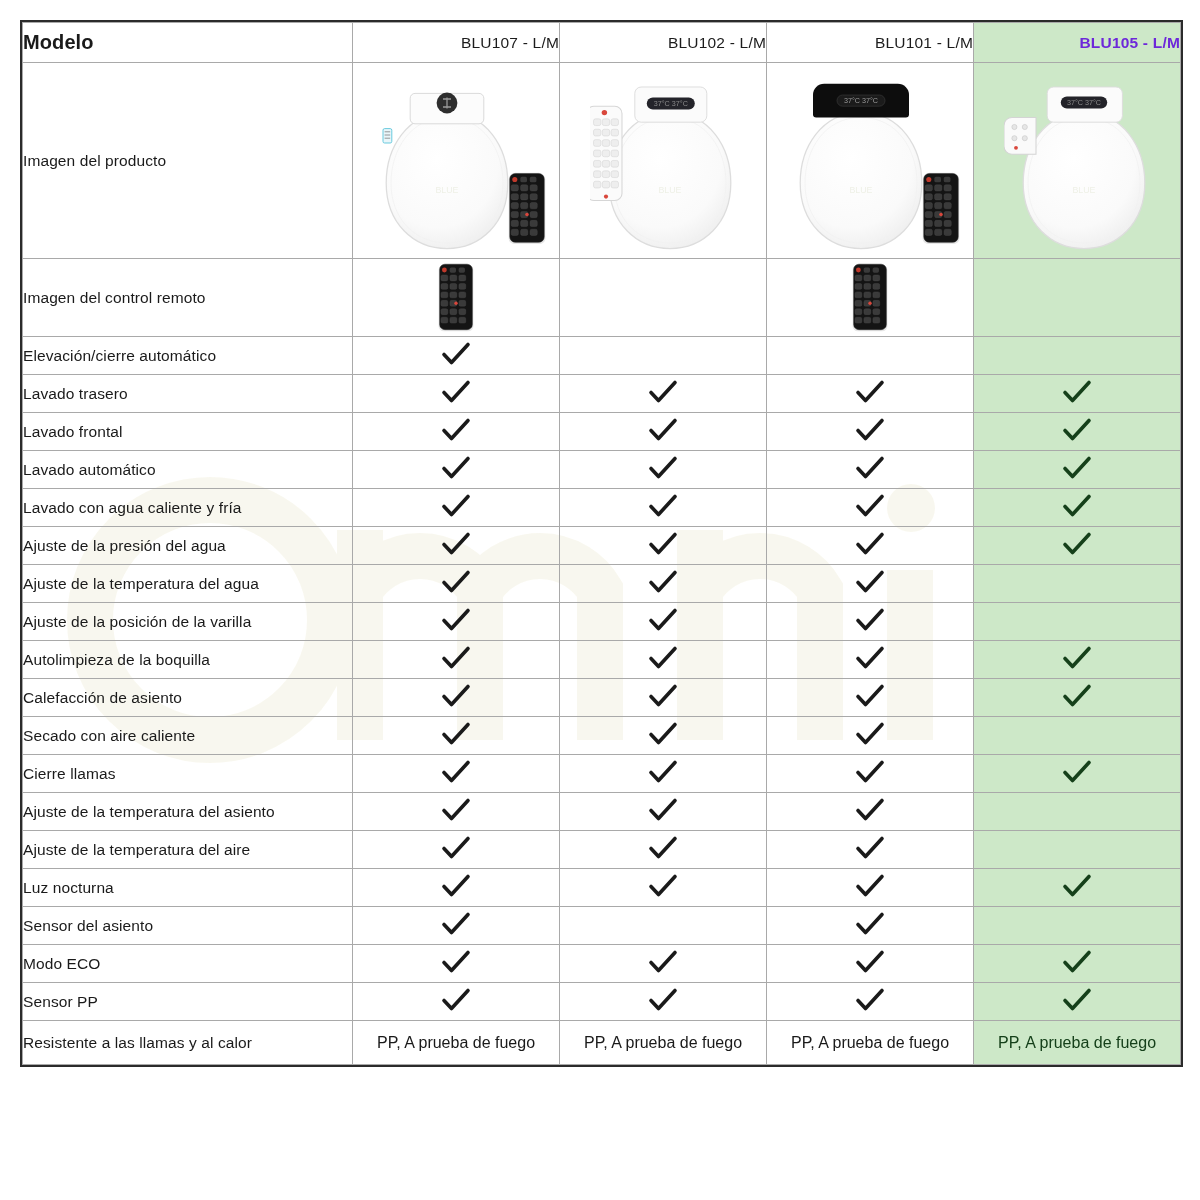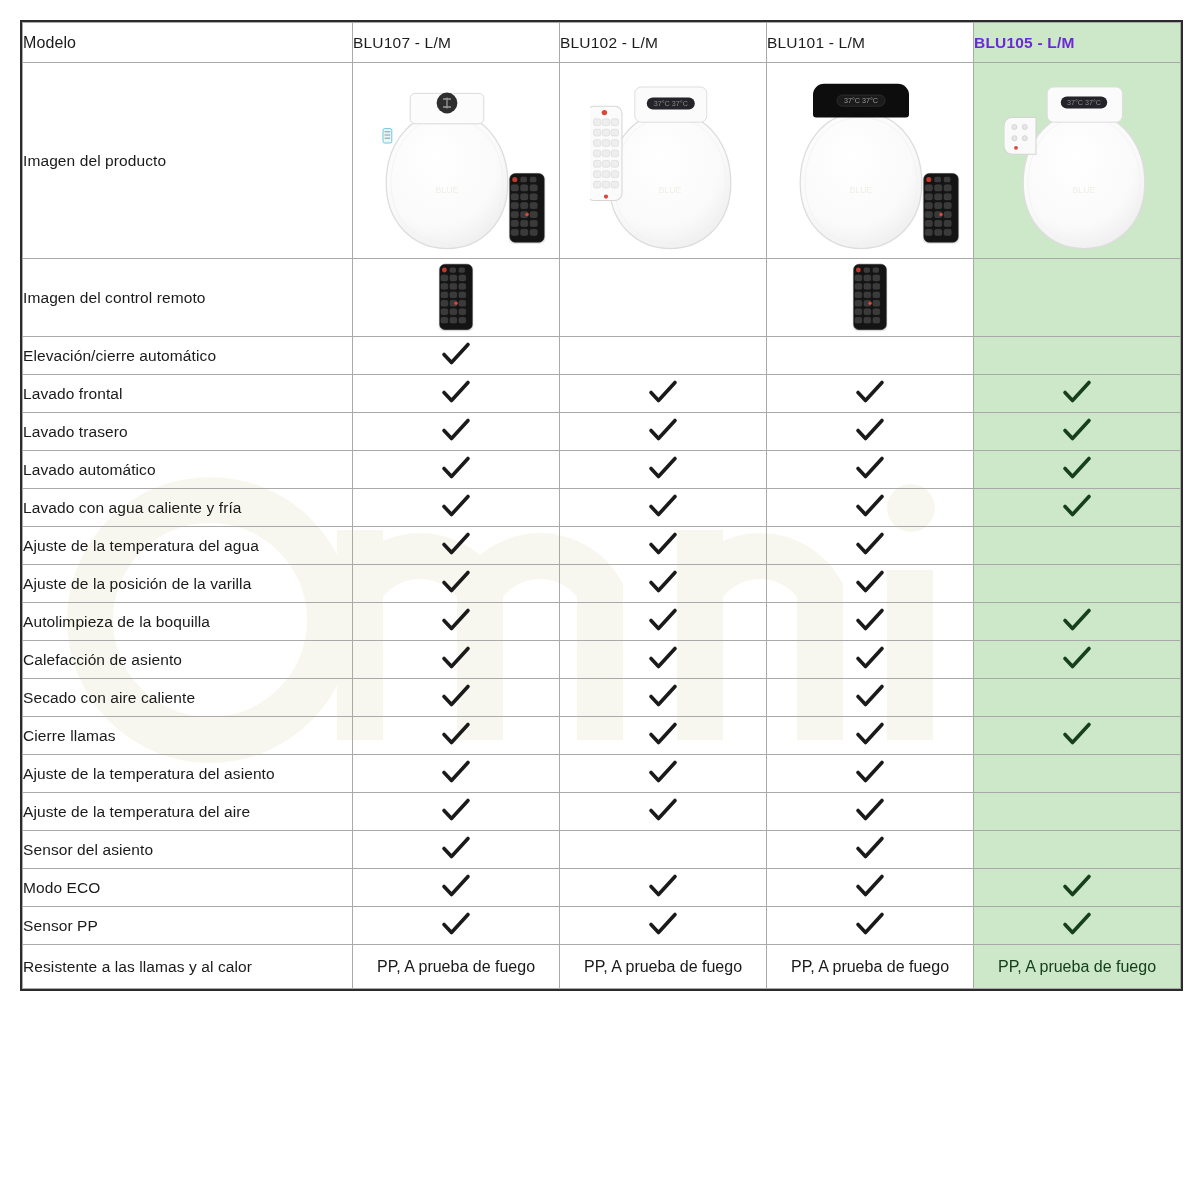--- a/index.html
+++ b/index.html
@@ -47,23 +47,23 @@
   col.c-prod  { width: 207px; }
 
   .lbl {
     padding: 3px 14px;
     font-size: 15.5px;
     color: #1a1a1a;
     letter-spacing: .1px;
     white-space: nowrap;
   }
   .hdr-row td { height: 40px; }
-  .hdr-label { font-size: 16px; font-weight: 400; }
+  .hdr-label { font-size: 20px; font-weight: 700; }
   .hdr-model {
-    text-align: left;
+    text-align: right;
     font-size: 15.5px;
     color: #1c1c1c;
     letter-spacing: .2px;
   }
   .hdr-model.hl { font-weight: 700; color: #6d28d9; }
 
   .hl { background: #cde8c8; }
   .hl-text { color: #15401a; }
 
   .row-feat td { height: 38px; }
@@ -353,50 +353,50 @@
         <tr class="row-feat">
           <td class="lbl">Elevación/cierre automático</td>
           <td class="cell-center "><span class="check"><svg viewBox="0 0 30 26">
                 <path d="M3 13.5 L10.5 21.5 L27 3.5" fill="none" stroke="#1a1a1a" stroke-width="3.6" stroke-linecap="round" stroke-linejoin="round"></path>
               </svg></span></td>
           <td class="cell-center "><span class="blank"></span></td>
           <td class="cell-center "><span class="blank"></span></td>
           <td class="cell-center hl"><span class="blank"></span></td>
         </tr>
         <tr class="row-feat">
+          <td class="lbl">Lavado trasero</td>
+          <td class="cell-center "><span class="check"><svg viewBox="0 0 30 26">
+                <path d="M3 13.5 L10.5 21.5 L27 3.5" fill="none" stroke="#1a1a1a" stroke-width="3.6" stroke-linecap="round" stroke-linejoin="round"></path>
+              </svg></span></td>
+          <td class="cell-center "><span class="check"><svg viewBox="0 0 30 26">
+                <path d="M3 13.5 L10.5 21.5 L27 3.5" fill="none" stroke="#1a1a1a" stroke-width="3.6" stroke-linecap="round" stroke-linejoin="round"></path>
+              </svg></span></td>
+          <td class="cell-center "><span class="check"><svg viewBox="0 0 30 26">
+                <path d="M3 13.5 L10.5 21.5 L27 3.5" fill="none" stroke="#1a1a1a" stroke-width="3.6" stroke-linecap="round" stroke-linejoin="round"></path>
+              </svg></span></td>
+          <td class="cell-center hl"><span class="check"><svg viewBox="0 0 30 26">
+                <path d="M3 13.5 L10.5 21.5 L27 3.5" fill="none" stroke="#15401a" stroke-width="3.6" stroke-linecap="round" stroke-linejoin="round"></path>
+              </svg></span></td>
+        </tr>
+        <tr class="row-feat">
           <td class="lbl">Lavado frontal</td>
           <td class="cell-center "><span class="check"><svg viewBox="0 0 30 26">
                 <path d="M3 13.5 L10.5 21.5 L27 3.5" fill="none" stroke="#1a1a1a" stroke-width="3.6" stroke-linecap="round" stroke-linejoin="round"></path>
               </svg></span></td>
           <td class="cell-center "><span class="check"><svg viewBox="0 0 30 26">
                 <path d="M3 13.5 L10.5 21.5 L27 3.5" fill="none" stroke="#1a1a1a" stroke-width="3.6" stroke-linecap="round" stroke-linejoin="round"></path>
               </svg></span></td>
           <td class="cell-center "><span class="check"><svg viewBox="0 0 30 26">
                 <path d="M3 13.5 L10.5 21.5 L27 3.5" fill="none" stroke="#1a1a1a" stroke-width="3.6" stroke-linecap="round" stroke-linejoin="round"></path>
               </svg></span></td>
           <td class="cell-center hl"><span class="check"><svg viewBox="0 0 30 26">
                 <path d="M3 13.5 L10.5 21.5 L27 3.5" fill="none" stroke="#15401a" stroke-width="3.6" stroke-linecap="round" stroke-linejoin="round"></path>
               </svg></span></td>
         </tr>
         <tr class="row-feat">
-          <td class="lbl">Lavado trasero</td>
-          <td class="cell-center "><span class="check"><svg viewBox="0 0 30 26">
-                <path d="M3 13.5 L10.5 21.5 L27 3.5" fill="none" stroke="#1a1a1a" stroke-width="3.6" stroke-linecap="round" stroke-linejoin="round"></path>
-              </svg></span></td>
-          <td class="cell-center "><span class="check"><svg viewBox="0 0 30 26">
-                <path d="M3 13.5 L10.5 21.5 L27 3.5" fill="none" stroke="#1a1a1a" stroke-width="3.6" stroke-linecap="round" stroke-linejoin="round"></path>
-              </svg></span></td>
-          <td class="cell-center "><span class="check"><svg viewBox="0 0 30 26">
-                <path d="M3 13.5 L10.5 21.5 L27 3.5" fill="none" stroke="#1a1a1a" stroke-width="3.6" stroke-linecap="round" stroke-linejoin="round"></path>
-              </svg></span></td>
-          <td class="cell-center hl"><span class="check"><svg viewBox="0 0 30 26">
-                <path d="M3 13.5 L10.5 21.5 L27 3.5" fill="none" stroke="#15401a" stroke-width="3.6" stroke-linecap="round" stroke-linejoin="round"></path>
-              </svg></span></td>
-        </tr>
-        <tr class="row-feat">
           <td class="lbl">Lavado automático</td>
           <td class="cell-center "><span class="check"><svg viewBox="0 0 30 26">
                 <path d="M3 13.5 L10.5 21.5 L27 3.5" fill="none" stroke="#1a1a1a" stroke-width="3.6" stroke-linecap="round" stroke-linejoin="round"></path>
               </svg></span></td>
           <td class="cell-center "><span class="check"><svg viewBox="0 0 30 26">
                 <path d="M3 13.5 L10.5 21.5 L27 3.5" fill="none" stroke="#1a1a1a" stroke-width="3.6" stroke-linecap="round" stroke-linejoin="round"></path>
               </svg></span></td>
           <td class="cell-center "><span class="check"><svg viewBox="0 0 30 26">
                 <path d="M3 13.5 L10.5 21.5 L27 3.5" fill="none" stroke="#1a1a1a" stroke-width="3.6" stroke-linecap="round" stroke-linejoin="round"></path>
               </svg></span></td>
@@ -413,20 +413,35 @@
                 <path d="M3 13.5 L10.5 21.5 L27 3.5" fill="none" stroke="#1a1a1a" stroke-width="3.6" stroke-linecap="round" stroke-linejoin="round"></path>
               </svg></span></td>
           <td class="cell-center "><span class="check"><svg viewBox="0 0 30 26">
                 <path d="M3 13.5 L10.5 21.5 L27 3.5" fill="none" stroke="#1a1a1a" stroke-width="3.6" stroke-linecap="round" stroke-linejoin="round"></path>
               </svg></span></td>
           <td class="cell-center hl"><span class="check"><svg viewBox="0 0 30 26">
                 <path d="M3 13.5 L10.5 21.5 L27 3.5" fill="none" stroke="#15401a" stroke-width="3.6" stroke-linecap="round" stroke-linejoin="round"></path>
               </svg></span></td>
         </tr>
         <tr class="row-feat">
+          <td class="lbl">Ajuste de la presión del agua</td>
+          <td class="cell-center "><span class="check"><svg viewBox="0 0 30 26">
+                <path d="M3 13.5 L10.5 21.5 L27 3.5" fill="none" stroke="#1a1a1a" stroke-width="3.6" stroke-linecap="round" stroke-linejoin="round"></path>
+              </svg></span></td>
+          <td class="cell-center "><span class="check"><svg viewBox="0 0 30 26">
+                <path d="M3 13.5 L10.5 21.5 L27 3.5" fill="none" stroke="#1a1a1a" stroke-width="3.6" stroke-linecap="round" stroke-linejoin="round"></path>
+              </svg></span></td>
+          <td class="cell-center "><span class="check"><svg viewBox="0 0 30 26">
+                <path d="M3 13.5 L10.5 21.5 L27 3.5" fill="none" stroke="#1a1a1a" stroke-width="3.6" stroke-linecap="round" stroke-linejoin="round"></path>
+              </svg></span></td>
+          <td class="cell-center hl"><span class="check"><svg viewBox="0 0 30 26">
+                <path d="M3 13.5 L10.5 21.5 L27 3.5" fill="none" stroke="#15401a" stroke-width="3.6" stroke-linecap="round" stroke-linejoin="round"></path>
+              </svg></span></td>
+        </tr>
+        <tr class="row-feat">
           <td class="lbl">Ajuste de la temperatura del agua</td>
           <td class="cell-center "><span class="check"><svg viewBox="0 0 30 26">
                 <path d="M3 13.5 L10.5 21.5 L27 3.5" fill="none" stroke="#1a1a1a" stroke-width="3.6" stroke-linecap="round" stroke-linejoin="round"></path>
               </svg></span></td>
           <td class="cell-center "><span class="check"><svg viewBox="0 0 30 26">
                 <path d="M3 13.5 L10.5 21.5 L27 3.5" fill="none" stroke="#1a1a1a" stroke-width="3.6" stroke-linecap="round" stroke-linejoin="round"></path>
               </svg></span></td>
           <td class="cell-center "><span class="check"><svg viewBox="0 0 30 26">
                 <path d="M3 13.5 L10.5 21.5 L27 3.5" fill="none" stroke="#1a1a1a" stroke-width="3.6" stroke-linecap="round" stroke-linejoin="round"></path>
               </svg></span></td>
@@ -521,20 +536,35 @@
           <td class="cell-center "><span class="check"><svg viewBox="0 0 30 26">
                 <path d="M3 13.5 L10.5 21.5 L27 3.5" fill="none" stroke="#1a1a1a" stroke-width="3.6" stroke-linecap="round" stroke-linejoin="round"></path>
               </svg></span></td>
           <td class="cell-center "><span class="check"><svg viewBox="0 0 30 26">
                 <path d="M3 13.5 L10.5 21.5 L27 3.5" fill="none" stroke="#1a1a1a" stroke-width="3.6" stroke-linecap="round" stroke-linejoin="round"></path>
               </svg></span></td>
           <td class="cell-center "><span class="check"><svg viewBox="0 0 30 26">
                 <path d="M3 13.5 L10.5 21.5 L27 3.5" fill="none" stroke="#1a1a1a" stroke-width="3.6" stroke-linecap="round" stroke-linejoin="round"></path>
               </svg></span></td>
           <td class="cell-center hl"><span class="blank"></span></td>
+        </tr>
+        <tr class="row-feat">
+          <td class="lbl">Luz nocturna</td>
+          <td class="cell-center "><span class="check"><svg viewBox="0 0 30 26">
+                <path d="M3 13.5 L10.5 21.5 L27 3.5" fill="none" stroke="#1a1a1a" stroke-width="3.6" stroke-linecap="round" stroke-linejoin="round"></path>
+              </svg></span></td>
+          <td class="cell-center "><span class="check"><svg viewBox="0 0 30 26">
+                <path d="M3 13.5 L10.5 21.5 L27 3.5" fill="none" stroke="#1a1a1a" stroke-width="3.6" stroke-linecap="round" stroke-linejoin="round"></path>
+              </svg></span></td>
+          <td class="cell-center "><span class="check"><svg viewBox="0 0 30 26">
+                <path d="M3 13.5 L10.5 21.5 L27 3.5" fill="none" stroke="#1a1a1a" stroke-width="3.6" stroke-linecap="round" stroke-linejoin="round"></path>
+              </svg></span></td>
+          <td class="cell-center hl"><span class="check"><svg viewBox="0 0 30 26">
+                <path d="M3 13.5 L10.5 21.5 L27 3.5" fill="none" stroke="#15401a" stroke-width="3.6" stroke-linecap="round" stroke-linejoin="round"></path>
+              </svg></span></td>
         </tr>
         <tr class="row-feat">
           <td class="lbl">Sensor del asiento</td>
           <td class="cell-center "><span class="check"><svg viewBox="0 0 30 26">
                 <path d="M3 13.5 L10.5 21.5 L27 3.5" fill="none" stroke="#1a1a1a" stroke-width="3.6" stroke-linecap="round" stroke-linejoin="round"></path>
               </svg></span></td>
           <td class="cell-center "><span class="blank"></span></td>
           <td class="cell-center "><span class="check"><svg viewBox="0 0 30 26">
                 <path d="M3 13.5 L10.5 21.5 L27 3.5" fill="none" stroke="#1a1a1a" stroke-width="3.6" stroke-linecap="round" stroke-linejoin="round"></path>
               </svg></span></td>

